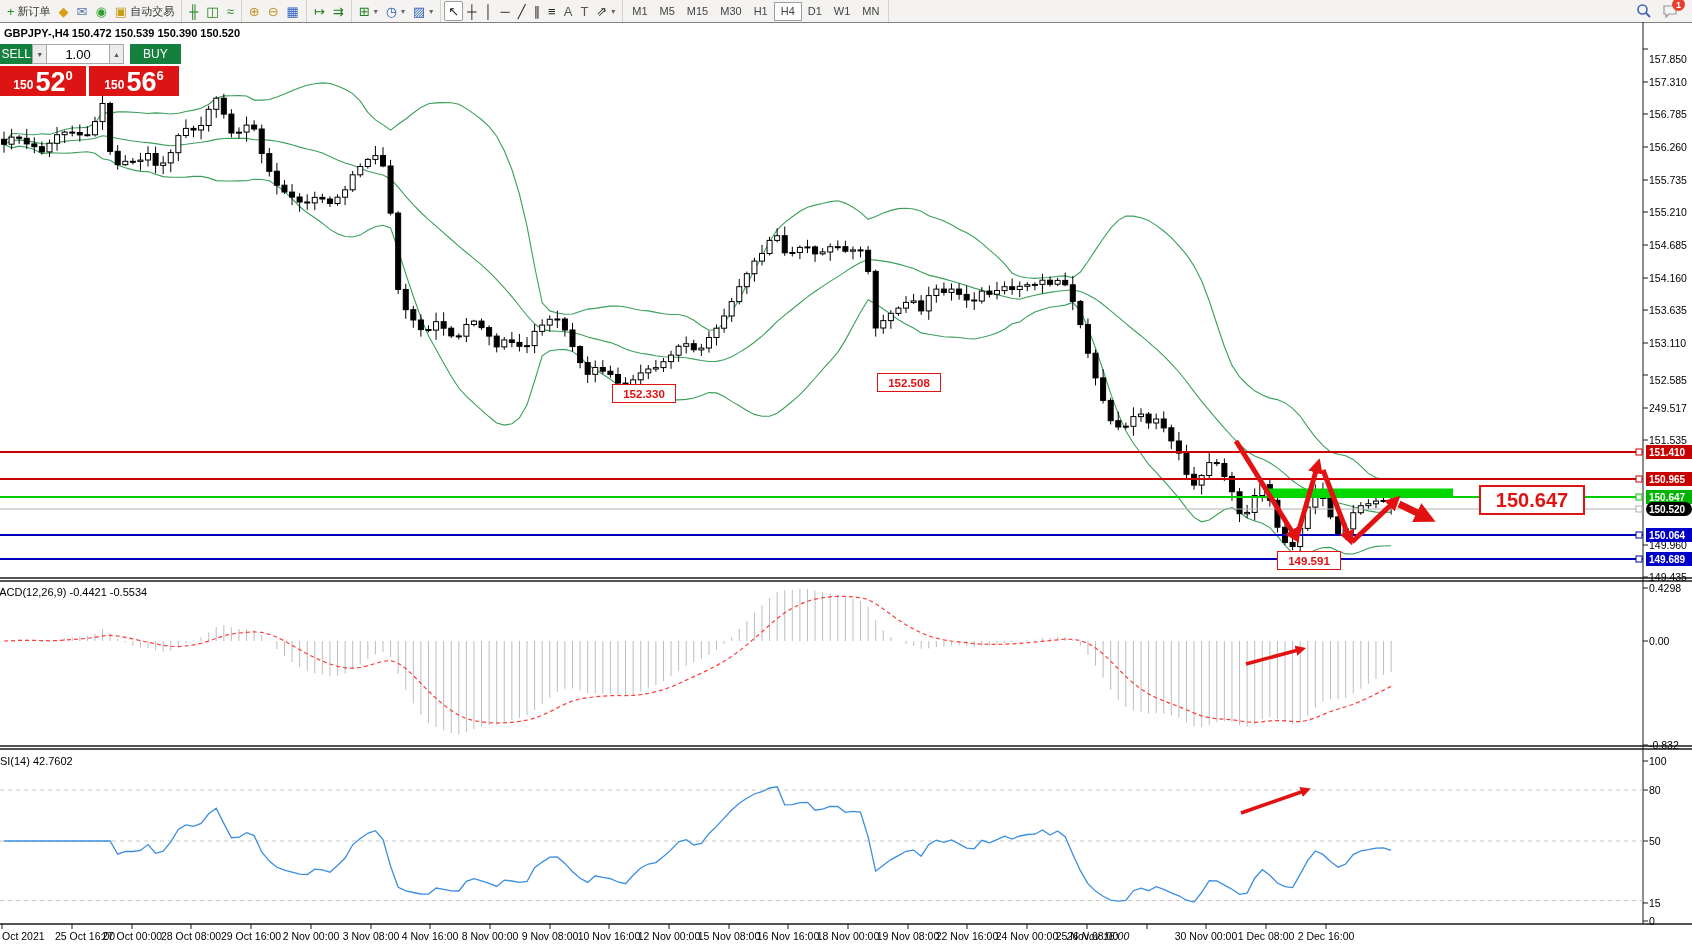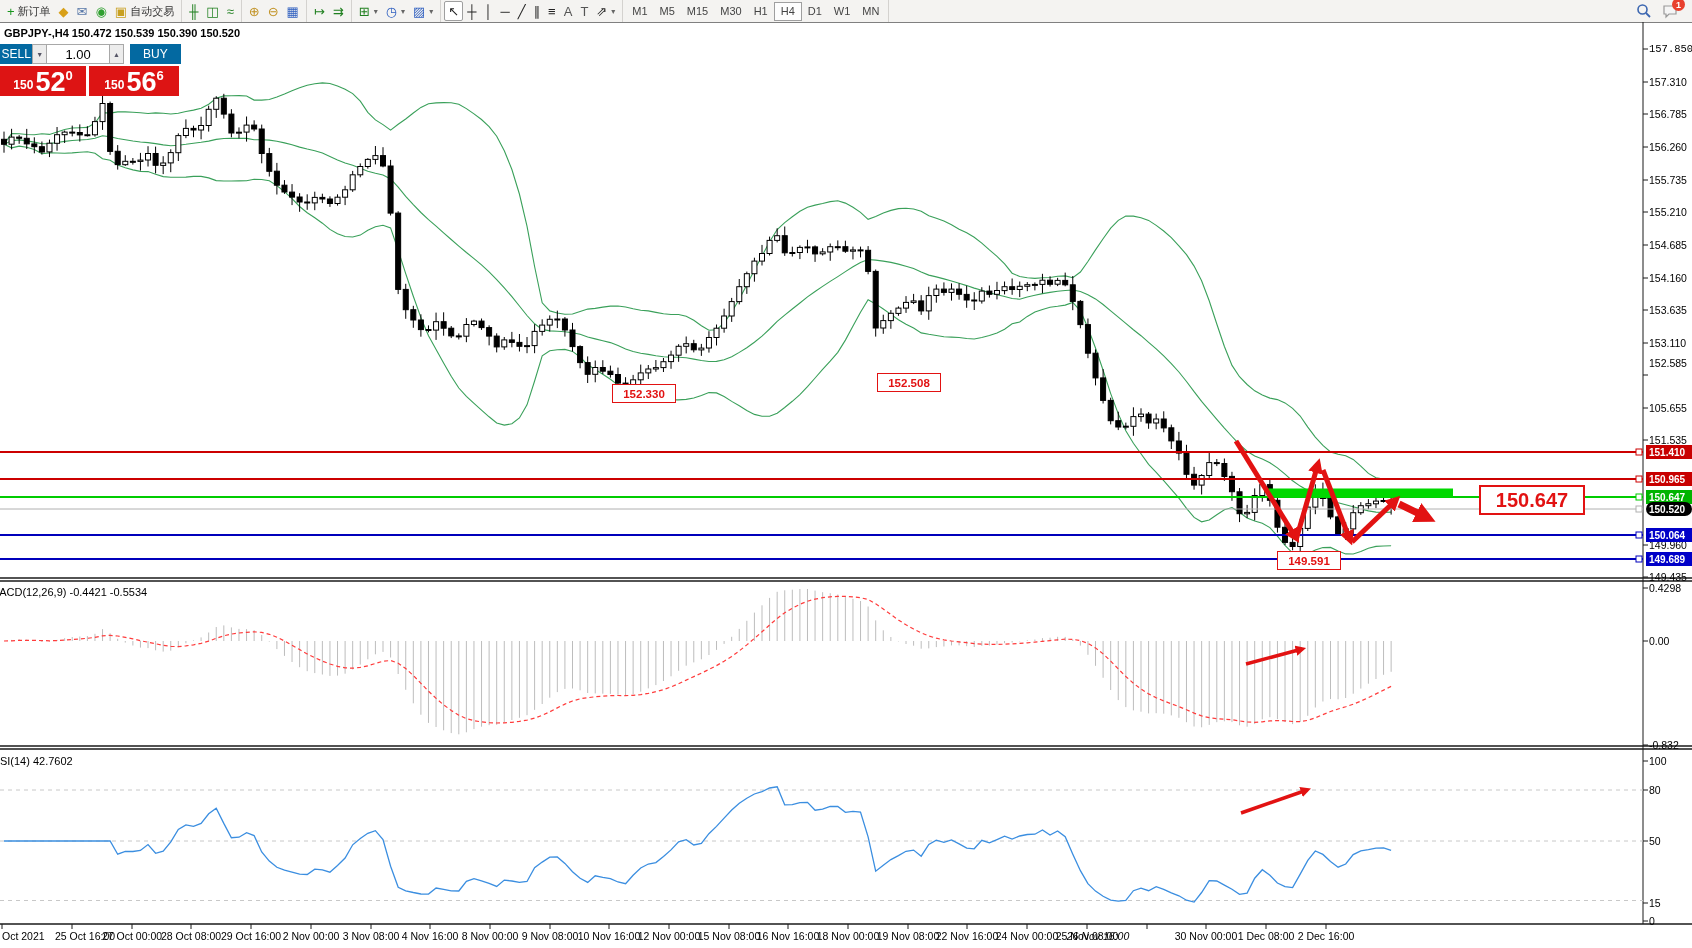--- a/index.html
+++ b/index.html
@@ -28,21 +28,21 @@
   .time-label{position:absolute;top:908px;font-size:10.5px;color:#000;white-space:nowrap;transform:translateX(-50%);}
   .time-label.left{transform:none;}
   .ind-label{position:absolute;font-size:11px;color:#000;white-space:nowrap;}
   .anno-box{position:absolute;background:#fff;border:1px solid #e21212;color:#e21212;
             font-size:11.5px;font-weight:bold;display:flex;align-items:center;justify-content:center;}
   #big-price-label{position:absolute;background:#fff;border:2px solid #e21212;color:#e21212;
             font-size:20px;font-weight:bold;display:flex;align-items:center;justify-content:center;}
   
   #one-click{position:absolute;left:0;top:22px;width:181px;}
   .oc-top{display:flex;height:20px;}
-  .oc-sell-btn,.oc-buy-btn{background:#0369a1;color:#fff;font-size:12px;display:flex;align-items:center;justify-content:center;}
+  .oc-sell-btn,.oc-buy-btn{background:#15803d;color:#fff;font-size:12px;display:flex;align-items:center;justify-content:center;}
   .oc-sell-btn{width:36px;}
   .oc-buy-btn{width:57px;margin-left:6px;}
   .oc-spin{width:16px;background:#ececec;border:1px solid #a8a8a8;box-sizing:border-box;color:#556;
            font-size:7px;display:flex;align-items:center;justify-content:center;}
   .oc-vol{width:62px;border:1px solid #a8a8a8;border-left:none;border-right:none;text-align:center;
           font-size:13px;font-family:inherit;padding:0;}
   .oc-prices{display:flex;margin-top:2px;height:30px;text-align:right;}
   .oc-price{background:#dd1414;color:#fff;display:flex;align-items:flex-end;justify-content:center;padding-bottom:2px;cursor:default;}
   .oc-price.sell{width:86px;}
   .oc-price.buy{width:90px;margin-left:3px;}
@@ -480,32 +480,32 @@
             <span class="oc-big">56</span>
             <span class="oc-sup">6</span>
         </div>
       </div>
     </div>
 
     <div class="ind-label" style="left:-10px;top:564px">MACD(12,26,9) -0.4421 -0.5534</div>
     <div class="ind-label" style="left:-8px;top:733px">RSI(14) 42.7602</div>
 
     <div id="price-axis">
-        <div class="axis-tick" style="top: 21px; font-family: Liberation Mono, monospace;">157.850</div>
+        <div class="axis-tick" style="top: 31px;">157.850</div>
         <div class="axis-tick" style="top: 54px;">157.310</div>
         <div class="axis-tick" style="top: 86px;">156.785</div>
         <div class="axis-tick" style="top: 119px;">156.260</div>
         <div class="axis-tick" style="top: 152px;">155.735</div>
         <div class="axis-tick" style="top: 184px;">155.210</div>
         <div class="axis-tick" style="top: 217px;">154.685</div>
         <div class="axis-tick" style="top: 250px;">154.160</div>
         <div class="axis-tick" style="top: 282px;">153.635</div>
         <div class="axis-tick" style="top: 315px;">153.110</div>
-        <div class="axis-tick" style="top: 335px;">152.585</div>
-        <div class="axis-tick" style="top: 380px;">105.655</div>
+        <div class="axis-tick" style="top: 352px;">152.585</div>
+        <div class="axis-tick" style="top: 380px;">249.517</div>
         <div class="axis-tick" style="top: 412px;">151.535</div>
         <div class="axis-tick" style="top: 517px;">149.960</div>
         <div class="axis-tick" style="top: 549px;">149.435</div>
         <div class="axis-tick" style="top: 560px;">0.4298</div>
         <div class="axis-tick" style="top: 613px;">0.00</div>
         <div class="axis-tick" style="top: 717px;">-0.832</div>
         <div class="axis-tick" style="top: 733px;">100</div>
         <div class="axis-tick" style="top: 762px;">80</div>
         <div class="axis-tick" style="top: 813px;">50</div>
         <div class="axis-tick" style="top: 875px;">15</div>

